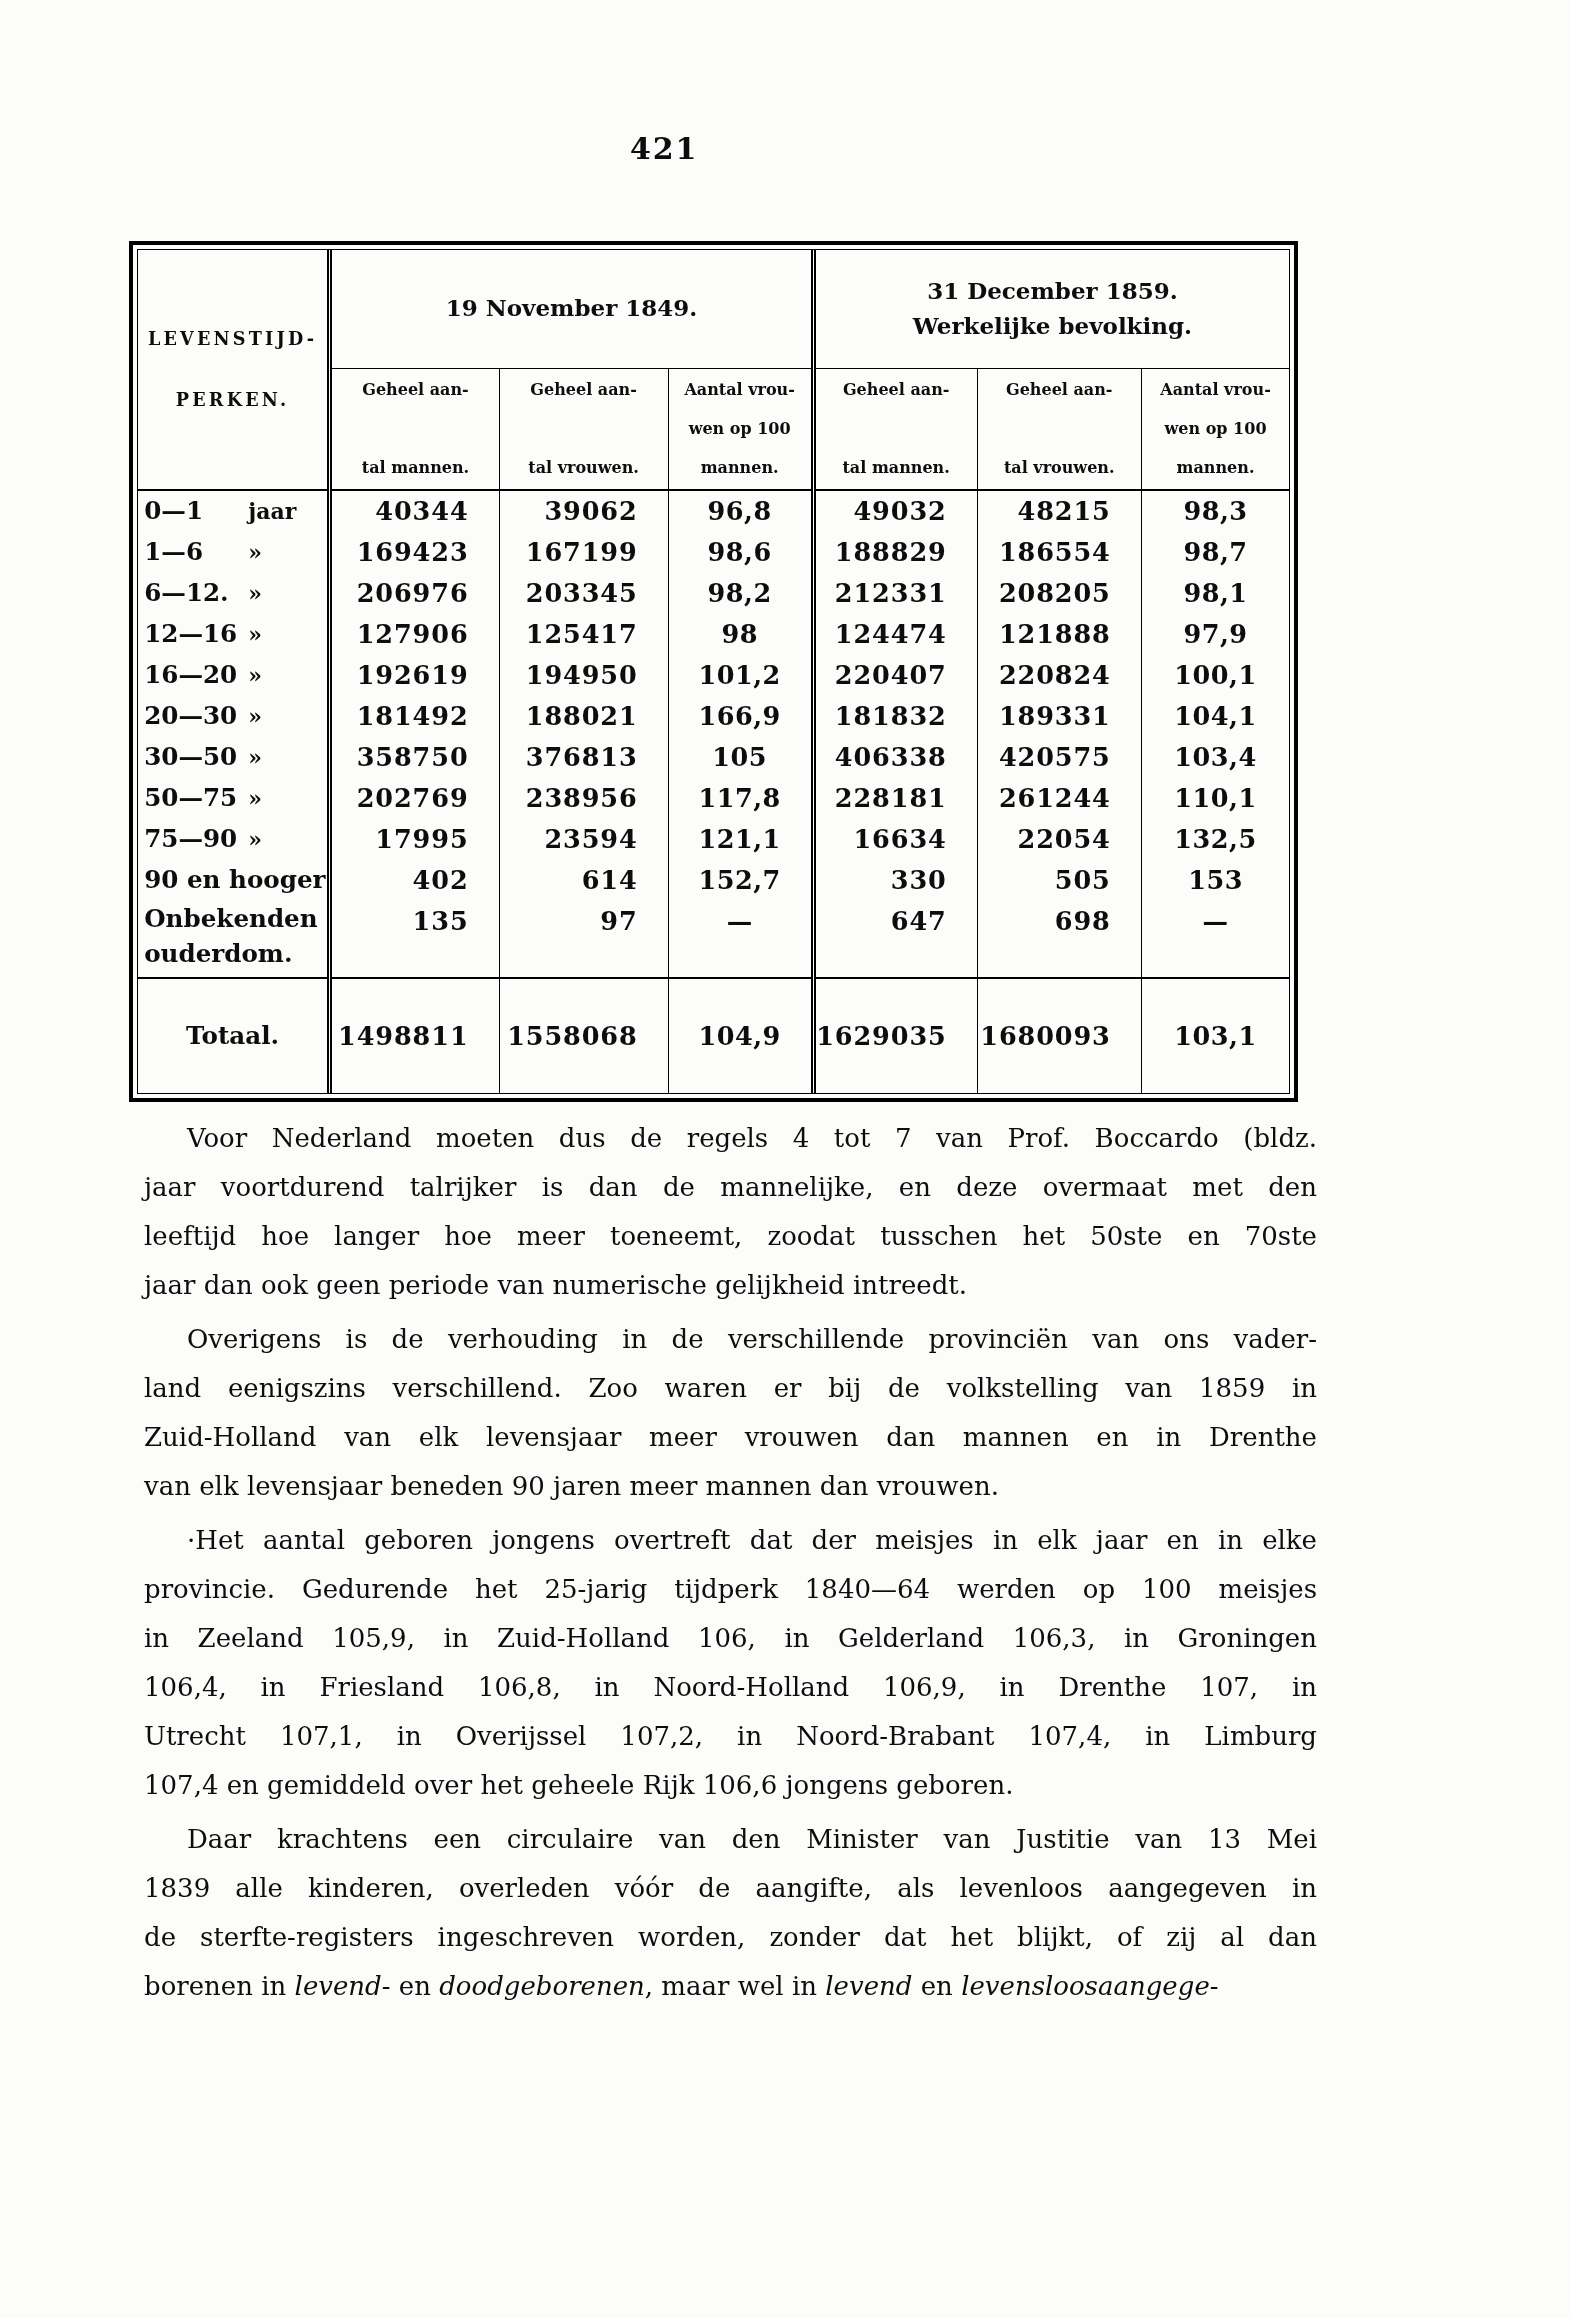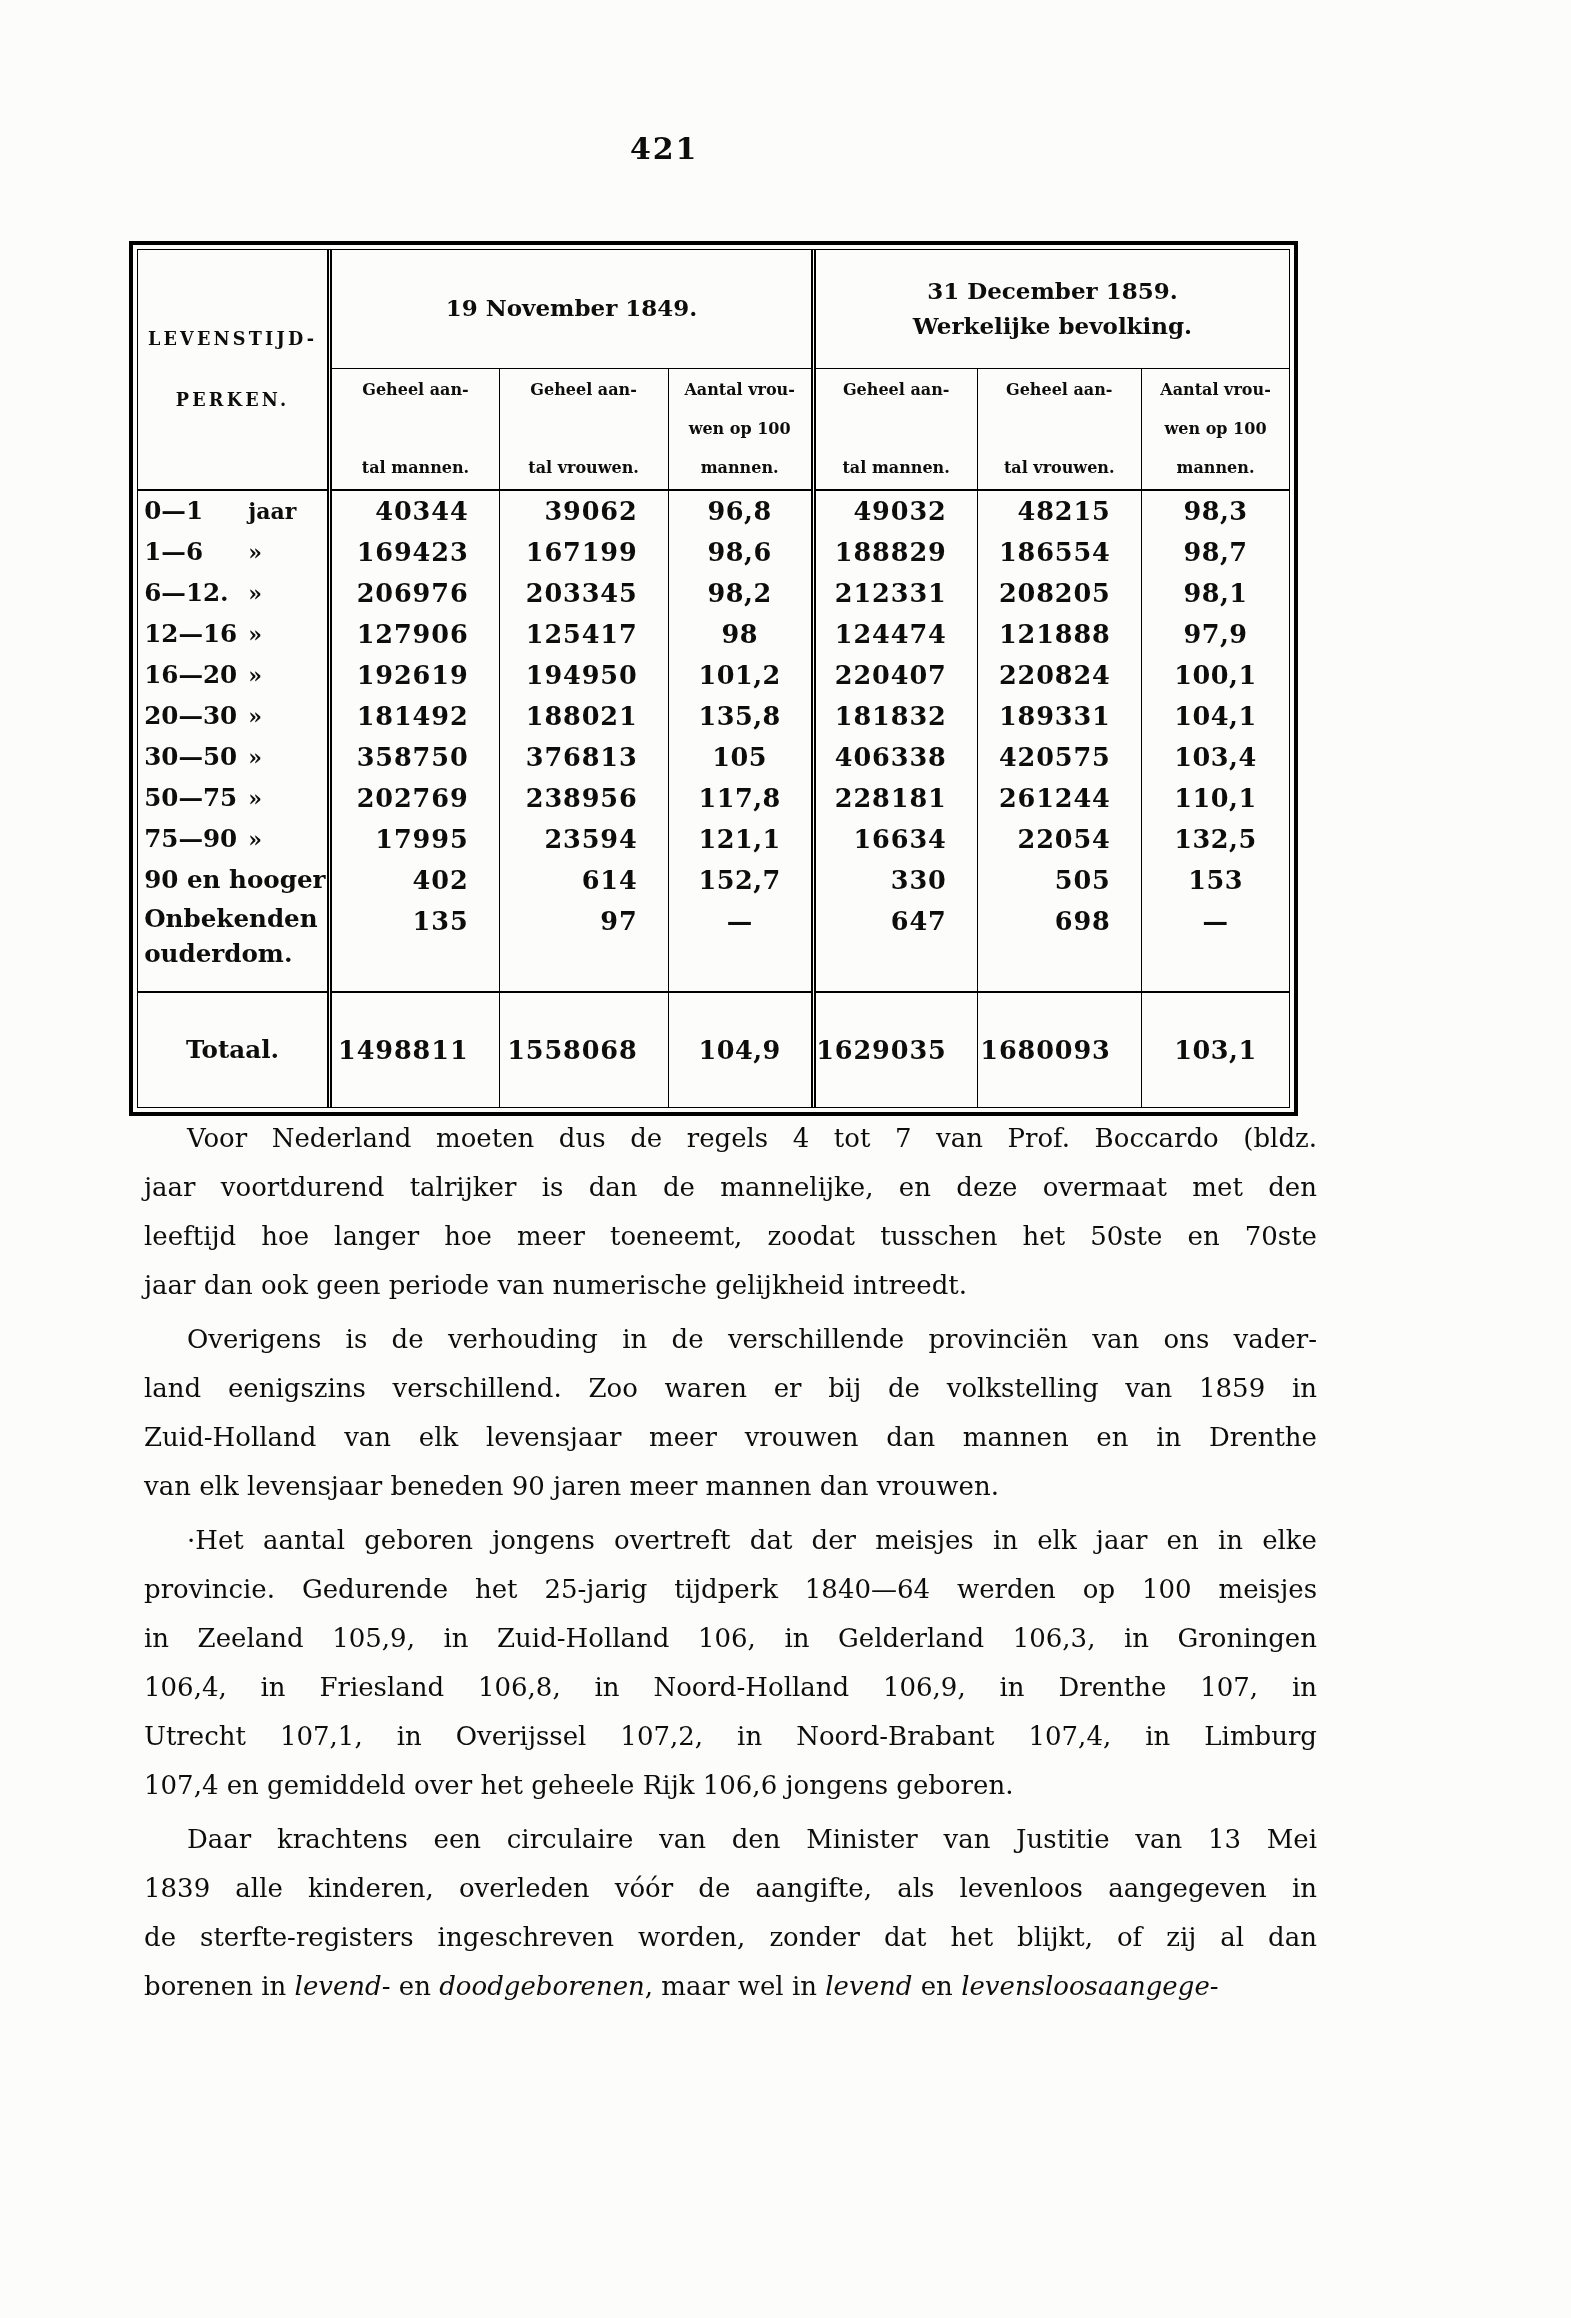--- a/index.html
+++ b/index.html
@@ -43,21 +43,21 @@
   tbody td{
     font-size:25.5px; font-weight:bold; height:41px; vertical-align:middle;
   }
   td.lbl{ text-align:left; padding-left:6.5px; font-size:24.6px; }
   .range{ display:inline-block; min-width:104px; white-space:pre-line; line-height:1.45; }
   .unit{ font-size:22px; }
   td.num{ text-align:right; padding-right:30px; letter-spacing:0.9px; }
   td.ratio{ text-align:center; letter-spacing:0.5px; }
   tr.two td{ height:auto; }
   tr.two td.num, tr.two td.ratio{ vertical-align:top; line-height:41px; }
-  tr.two td.lbl{ padding-bottom:19px; }
+  tr.two td.lbl{ padding-bottom:5px; }
   tr.total td{ border-top:2.3px solid #000; height:114px; }
   tr.total td.lbl{ text-align:center; padding-left:0; }
   
   .text-block{
     position:absolute; left:139px; top:1109px; width:1183px;
     font-size:26px; line-height:49px;
   }
   .paragraph{ margin:5px; }
   .line{ text-align:justify; text-align-last:justify; }
   .line.first{ text-indent:43px; }
@@ -177,21 +177,21 @@
             <td class="num v">194950</td>
             <td class="ratio v">101,2</td>
             <td class="num vd">220407</td>
             <td class="num v">220824</td>
             <td class="ratio v">100,1</td>
           </tr>
           <tr>
             <td class="lbl"><span class="range">20—30</span><span class="unit">»</span></td>
             <td class="num vd">181492</td>
             <td class="num v">188021</td>
-            <td class="ratio v">135,8</td>
+            <td class="ratio v">166,9</td>
             <td class="num vd">181832</td>
             <td class="num v">189331</td>
             <td class="ratio v">104,1</td>
           </tr>
           <tr>
             <td class="lbl"><span class="range">30—50</span><span class="unit">»</span></td>
             <td class="num vd">358750</td>
             <td class="num v">376813</td>
             <td class="ratio v">105</td>
             <td class="num vd">406338</td>

